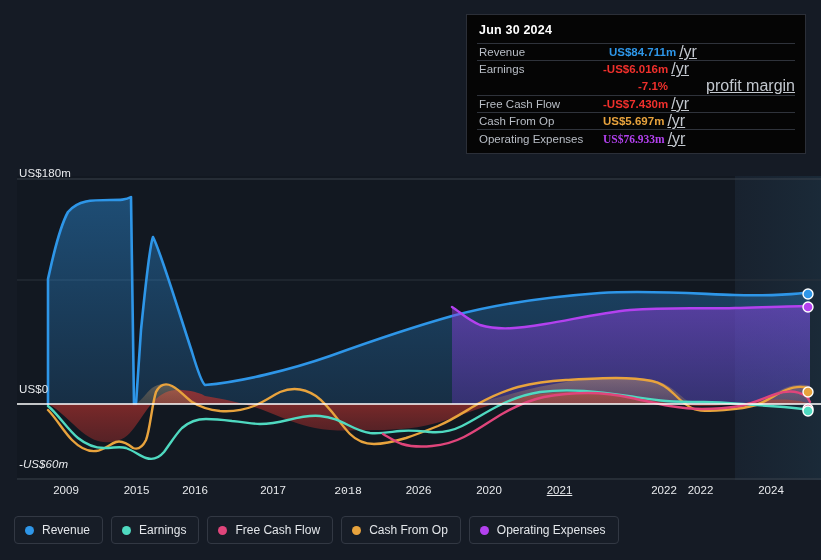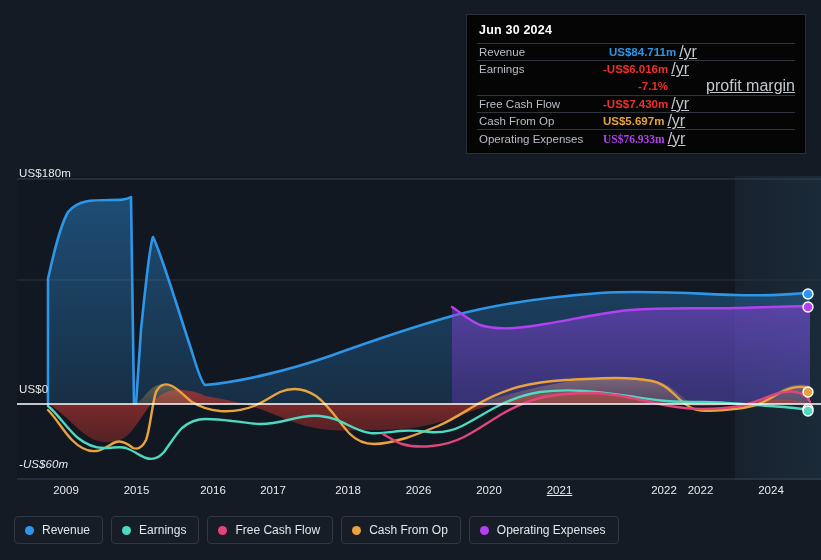--- a/index.html
+++ b/index.html
@@ -213,23 +213,23 @@
       <circle cx="808" cy="411" r="5" fill="#4fd9c0" stroke="#ffffff" stroke-width="1.4"></circle>
     </svg>
 
     <div class="axis-label" id="y-top">US$180m</div>
     <div class="axis-label" id="y-zero">US$0</div>
     <div class="axis-label" id="y-bot">-US$60m</div>
 
     <div id="x-axis">
         <div class="x-tick" style="left: 66px;">2009</div>
         <div class="x-tick" style="left: 136.5px;">2015</div>
-        <div class="x-tick" style="left: 213px;">2016</div>
+        <div class="x-tick" style="left: 195px;">2016</div>
         <div class="x-tick" style="left: 273px;">2017</div>
-        <div class="x-tick" style="left: 348px;">2018</div>
+        <div class="x-tick" style="left: 348px; font-family: Liberation Mono, monospace;">2018</div>
         <div class="x-tick" style="left: 418.5px;">2026</div>
         <div class="x-tick" style="left: 489px; text-align: center;">2020</div>
         <div class="x-tick" style="left: 559.5px; text-decoration: underline;">2021</div>
         <div class="x-tick" style="left: 664px;">2022</div>
         <div class="x-tick" style="left: 700.5px;">2022</div>
         <div class="x-tick" style="left: 771px;">2024</div>
       </div>
   </div>
 
   <div id="tooltip">

